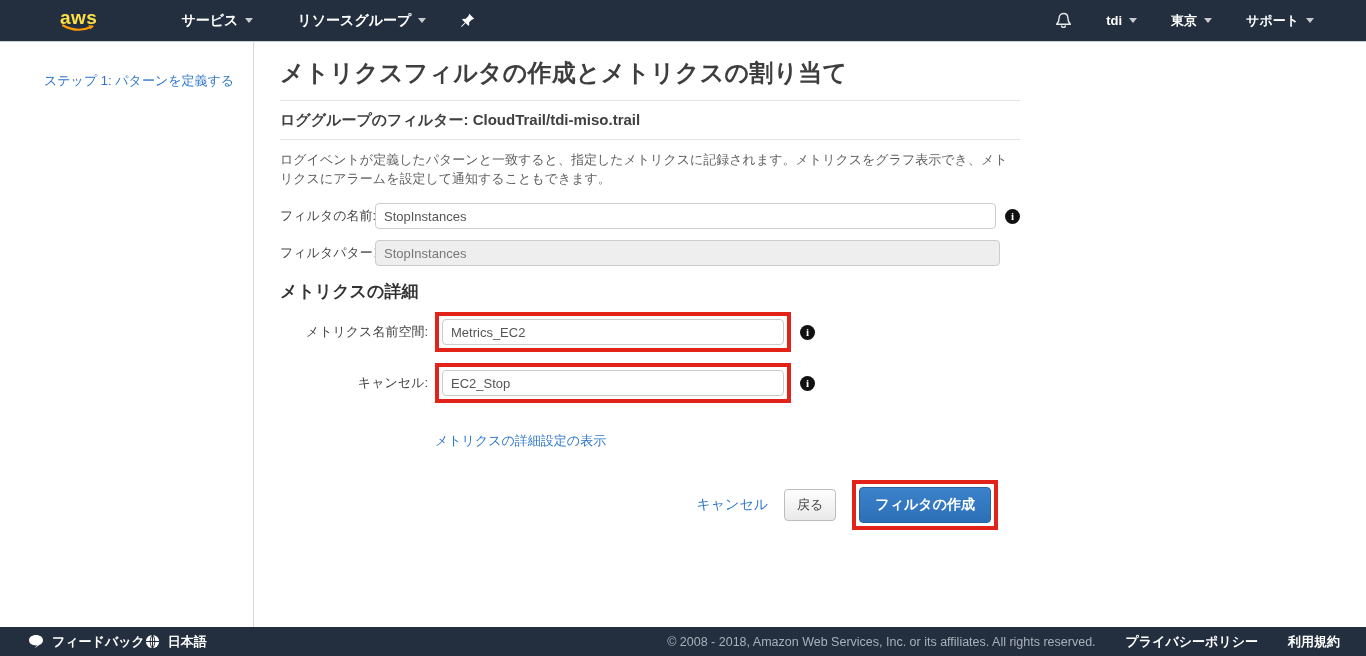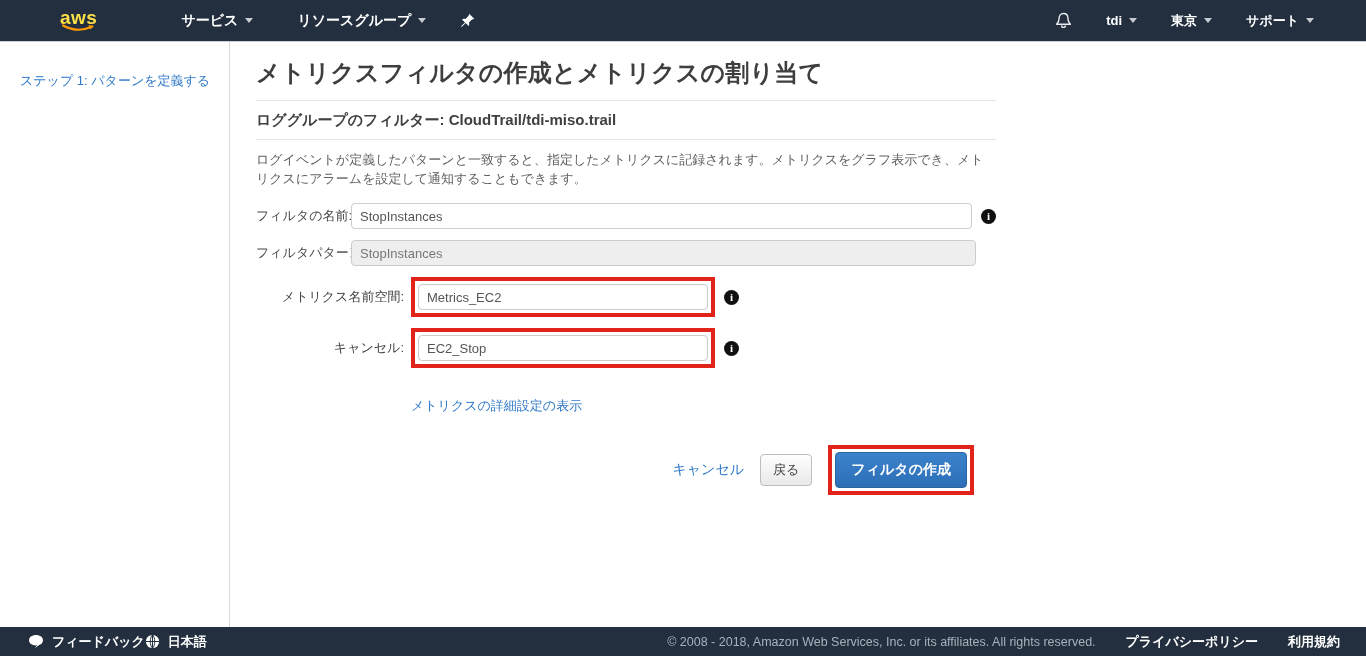--- a/index.html
+++ b/index.html
@@ -34,21 +34,21 @@
     border-right: 4px solid transparent;
     border-top: 5px solid #c7ccd3;
     display: inline-block;
   }
   .pin-btn { margin-left: 34px; cursor: pointer; display: flex; align-items: center; }
   .topbar-right { margin-left: auto; display: flex; align-items: center; gap: 34px; padding-right: 52px; }
   .bell-btn { cursor: pointer; display: flex; align-items: center; }
   .topbar-right .topnav-item { font-size: 13px; }
 
   
-  .middle { flex: 1 1 auto; display: flex; background: #fff; min-height: 0; }
+  .middle { flex: 1 1 auto; display: flex; background: #fff; min-height: 0; padding-left: 24px; }
   .sidebar { width: 230px; flex: 0 0 230px; border-right: 1px solid #d8d8d8; padding: 30px 18px 0 20px; }
   .step-link { font-size: 13px; line-height: 19px; color: #2e77c7; cursor: pointer; margin-bottom: 15px; }
   .step-current { font-size: 13px; line-height: 19px; color: #333; font-weight: bold; }
 
   .content { flex: 1 1 auto; padding: 16px 0 0 26px; }
   .content-inner { width: 740px; }
   h1.page-title { font-size: 24px; font-weight: 600; color: #3e3e3e; margin: 0 0 11px; letter-spacing: 0.2px; }
   .rule { border: 0; border-top: 1px solid #e3e3e3; margin: 0 0 10px; }
   .log-group-line { font-size: 15px; font-weight: bold; color: #404040; margin: 0 0 9px; }
   .desc { font-size: 13px; line-height: 19px; color: #5f5f5f; margin: 5px 0 15px; }
@@ -62,21 +62,21 @@
     border: 1px solid #ccc;
     border-radius: 4px;
     padding: 3px 8px;
     font-size: 13px;
     color: #555;
     font-family: "Liberation Sans", "DejaVu Sans", sans-serif;
     background: #fff;
     outline: none;
   }
   .input-full { width: 625px; }
-  .input-short { width: 290px; }
+  .input-short { width: 342px; }
   .text-input:disabled { background: #eee; color: #777; }
   .info-icon {
     width: 15px; height: 15px;
     background: #111;
     color: #fff;
     border-radius: 50%;
     font-size: 11px;
     font-weight: bold;
     font-family: "Liberation Serif", "DejaVu Serif", serif;
     display: inline-flex;
@@ -212,20 +212,21 @@
         <label class="form-label lbl-narrow">フィルタの名前:</label>
         <input class="text-input input-full" type="text" value="StopInstances" style="">
         <span class="info-icon">i</span>
       </div>
 
       <div class="form-row">
         <label class="form-label lbl-narrow">フィルタパターン:</label>
         <input class="text-input input-full" type="text" disabled="" value="StopInstances" style="">
       </div>
 
+      <div class="section-heading">メトリクスの詳細</div>
 
       <div class="form-row">
         <label class="form-label lbl-wide">メトリクス名前空間:</label>
         <span class="annotation-box">
           <input class="text-input input-short" type="text" value="Metrics_EC2" style="">
         </span>
         <span class="info-icon">i</span>
       </div>
 
       <div class="form-row">

